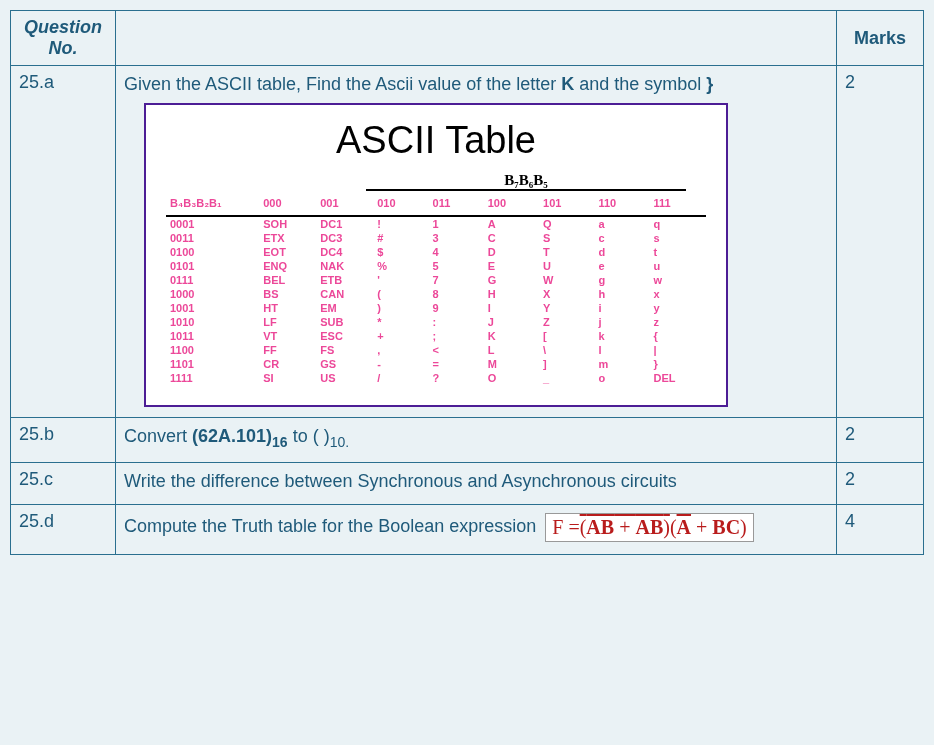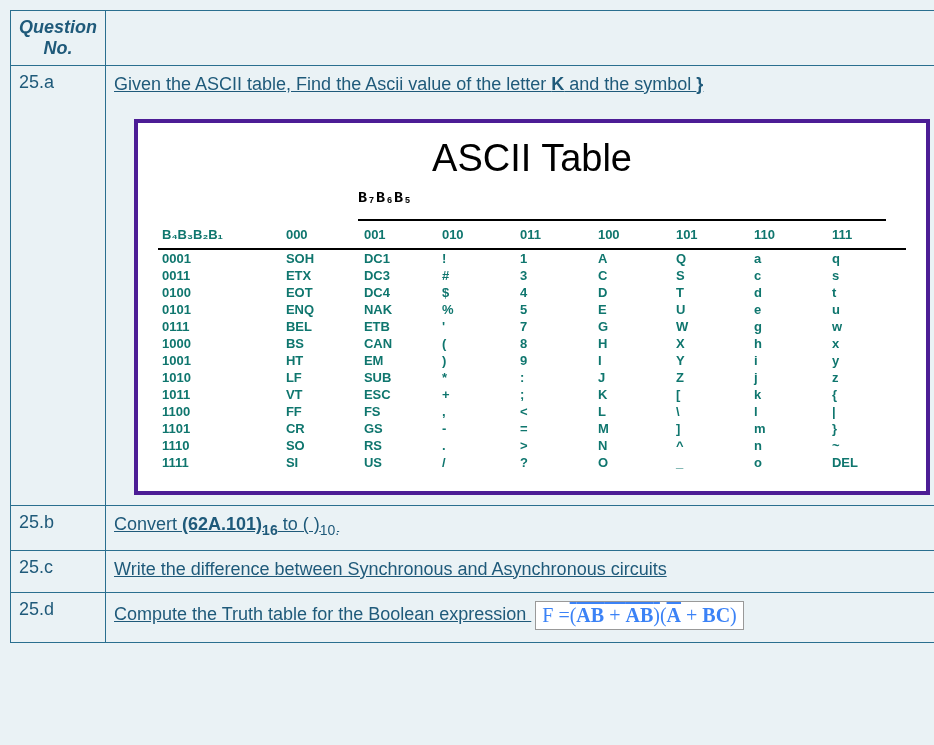--- a/index.html
+++ b/index.html
@@ -27,56 +27,56 @@
     font-weight: bold;
     text-align: center;
     vertical-align: middle;
     font-size: 18px;
   }
   .col-qno { width: 88px; font-style: italic; }
   .col-marks { width: 70px; text-align: center; }
   .marks-cell { text-align: center; vertical-align: top; }
   .qno-cell { vertical-align: top; margin-left: 8px; }
 
-  .question-text { color: #1f5a7a; font-size: 18px; margin: 2px 0 6px 0; text-decoration: underline; }
+  .question-text { color: #1f5a7a; font-size: 18px; margin: 2px 0 6px 0; }
   .question-text b { font-weight: bold; }
 
   
   .figure-wrap {
     background: #ffffff;
-    border: 4px solid #4c1d95;
-    margin: 24px 0 4px 20px;
+    border: 2px solid #4c1d95;
+    margin: 8px 0 4px 20px;
     padding: 10px 20px 20px 20px;
-    width: 796px;
+    width: 584px;
     box-sizing: border-box;
   }
   .figure-title {
     font-family: Arial, sans-serif;
     font-size: 38px;
     color: #000;
     text-align: center;
     margin: 4px 0 10px 0;
     font-weight: 500;
   }
   .super-header {
-    font-family: Liberation Mono, monospace;
+    font-family: Liberation Serif, serif;
     font-size: 15px;
     font-weight: bold;
     color: #000;
-    text-align: left;
+    text-align: center;
     border-bottom: 2px solid #000;
-    padding-bottom: 12px;
+    padding-bottom: 0;
     margin: 0 20px 0 200px;
   }
   table.ascii {
     border-collapse: collapse;
     width: 100%;
     font-family: Arial, sans-serif;
-    color: #0f766e;
-    font-size: 13px;
+    color: #ec4899;
+    font-size: 11px;
     font-weight: bold;
   }
   table.ascii th, table.ascii td {
     padding: 1px 4px;
     text-align: left;
     border: none;
     white-space: nowrap;
   }
   table.ascii thead th {
     font-weight: bold;
@@ -88,21 +88,21 @@
   .ccol { width: 60px; }
 
   
   .formula-box {
     display: inline-block;
     background: #fff;
     border: 1px solid #999;
     padding: 2px 6px;
     font-family: "Cambria Math", "Times New Roman", serif;
     font-size: 20px;
-    color: #3b82f6;
+    color: #b91c1c;
     vertical-align: middle;
     margin-left: 4px;
   }
   .overline { text-decoration: overline; }
   sub { font-size: 14px; }
 </style>
 </head>
 <body>
 
 <table class="outer">
@@ -254,31 +254,20 @@
                   <td>CR</td>
                   <td>GS</td>
                   <td>-</td>
                   <td>=</td>
                   <td>M</td>
                   <td>]</td>
                   <td>m</td>
                   <td>}</td>
                 </tr>
                 <tr>
-                  <td class="row-label">1110</td>
-                  <td>SO</td>
-                  <td>RS</td>
-                  <td>.</td>
-                  <td>&gt;</td>
-                  <td>N</td>
-                  <td>^</td>
-                  <td>n</td>
-                  <td>~</td>
-                </tr>
-                <tr>
                   <td class="row-label">1111</td>
                   <td>SI</td>
                   <td>US</td>
                   <td>/</td>
                   <td>?</td>
                   <td>O</td>
                   <td>_</td>
                   <td>o</td>
                   <td>DEL</td>
                 </tr>

